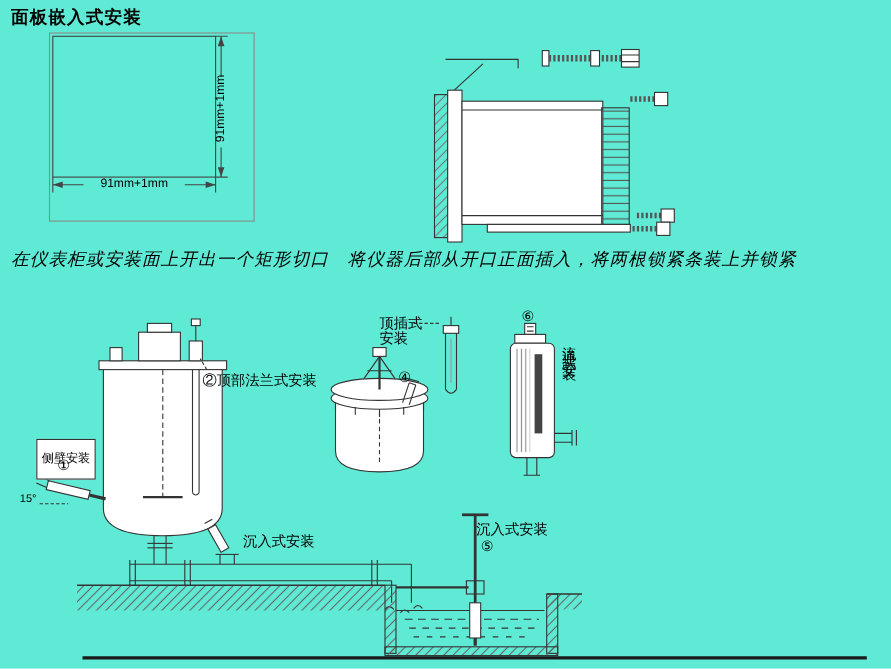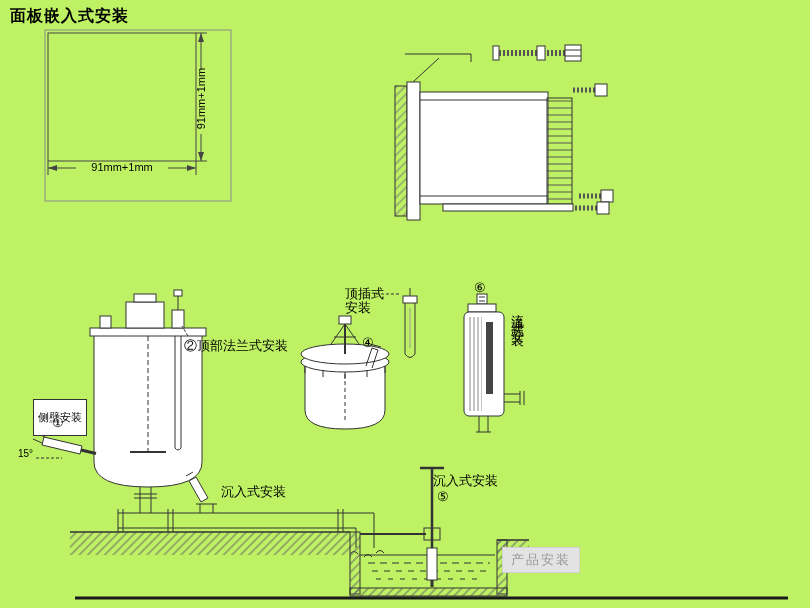--- a/index.html
+++ b/index.html
@@ -1,18 +1,18 @@
 <!DOCTYPE html>
 <html><head>
 <meta charset="utf-8">
 <style>
   * { margin:0; padding:0; box-sizing:border-box; }
   html,body { background:#fff; }
   .page {
-    position:relative; width:810px; height:608px; background:#bef264;
+    position:relative; width:810px; height:608px; background:#5eead4;
     font-family:"Liberation Sans", sans-serif; color:#000; overflow:hidden;
   }
   .abs { position:absolute; }
   .sec-title { position:absolute; font-size:16px; font-weight:bold; letter-spacing:1px; }
   .desc {
     position:absolute; font-family:"Liberation Serif", serif; font-style:italic;
     font-size:16px; letter-spacing:1px; white-space:nowrap;
   }
   .lbl { position:absolute; font-size:13px; line-height:1.15; white-space:nowrap; }
   .lbl-dim { font-size:11px; text-align:center; }
@@ -88,20 +88,21 @@
       <line x1="190" y1="62" x2="212" y2="62" stroke="#555" stroke-width="5" stroke-dasharray="2 2"></line>
       <rect x="212" y="56" width="12" height="12" fill="#fff"></rect>
       <rect x="60" y="176" width="130" height="7" fill="#fff"></rect>
       <line x1="196" y1="168" x2="218" y2="168" stroke="#555" stroke-width="5" stroke-dasharray="2 2"></line>
       <rect x="218" y="162" width="12" height="12" fill="#fff"></rect>
       <line x1="192" y1="180" x2="214" y2="180" stroke="#555" stroke-width="5" stroke-dasharray="2 2"></line>
       <rect x="214" y="174" width="12" height="12" fill="#fff"></rect>
     </g>
   </svg>
 
+  <div class="desc" style="left:10px;top:226px">在仪表柜或安装面上开出一个矩形切口　将仪器后部从开口正面插入，将两根锁紧条装上并锁紧</div>
 
 
   <svg class="abs" style="left:0;top:282px" width="810" height="318" viewBox="0 0 810 318">
     <defs>
       <pattern id="eh" width="6" height="6" patternUnits="userSpaceOnUse" patternTransform="rotate(45)">
         <line x1="3" y1="0" x2="3" y2="6" stroke="#666" stroke-width="1"></line>
       </pattern>
       <pattern id="ev" width="4" height="8" patternUnits="userSpaceOnUse">
         <line x1="2" y1="0" x2="2" y2="8" stroke="#888" stroke-width="1"></line>
       </pattern>
@@ -237,15 +238,14 @@
   <div class="lbl" style="left:184px;top:339px">②顶部法兰式安装</div>
   <div class="lbl lbl-wrap" style="left:330px;top:287px;width:44px">顶插式安装</div>
   <div class="lbl" style="left:362px;top:336px">④</div>
   <div class="lbl" style="left:474px;top:281px">⑥</div>
   <div class="lbl lbl-vert" style="left:509px;top:303px">流通式安装</div>
   <div class="lbl" style="left:221px;top:485px">沉入式安装</div>
   <div class="lbl" style="left:433px;top:474px">沉入式安装</div>
   <div class="lbl" style="left:437px;top:490px">⑤</div>
 
 
-  <div class="watermark">产品安装</div>
 
 </div>
 
 </body></html>

